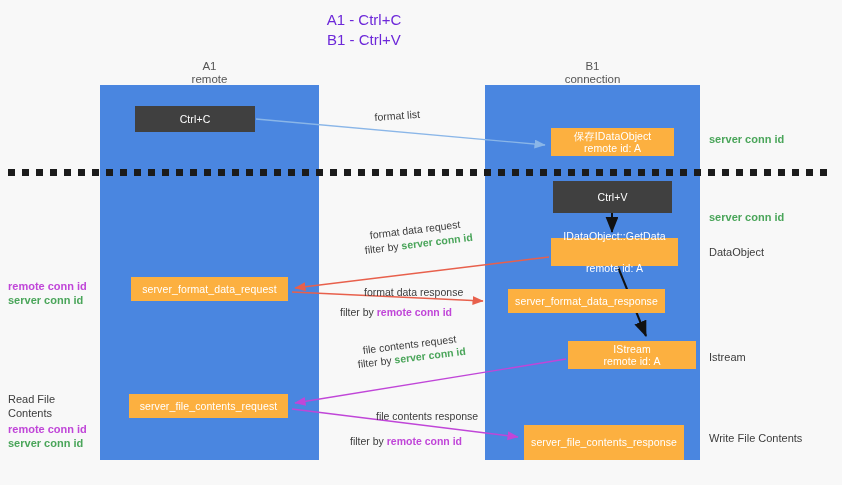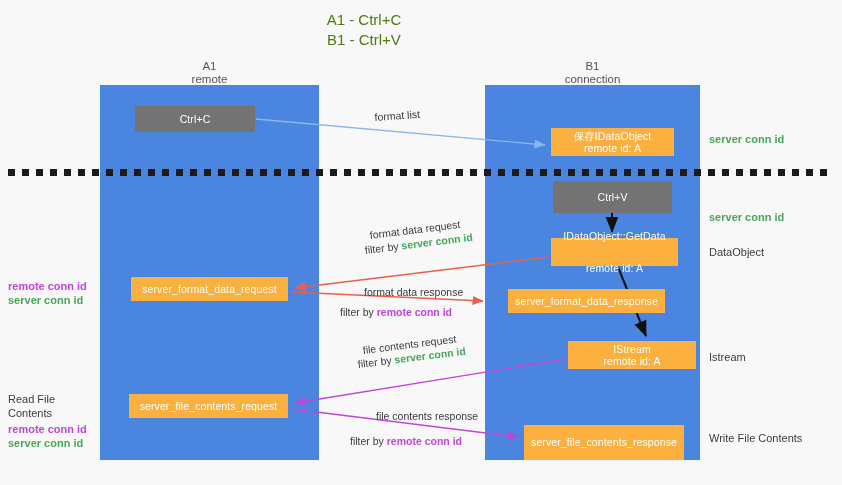--- a/index.html
+++ b/index.html
@@ -9,21 +9,21 @@
     font-family:"Liberation Sans","DejaVu Sans",sans-serif;
     color:#3c3c3c;
     overflow:hidden;
     position:relative;
   }
   #stage{position:absolute;left:0;top:0;width:842px;height:485px;}
 
   
   .title{
     position:absolute;left:0;top:10px;width:728px;
-    text-align:center;font-size:15px;line-height:20px;color:#4d7c0f;
+    text-align:center;font-size:15px;line-height:20px;color:#6d28d9;
   }
 
   
   .col-head{
     position:absolute;text-align:center;font-size:11.5px;line-height:13px;color:#555;
   }
   .col-head .ln2{display:block;}
 
   
   .lane{position:absolute;background:#4a86e0;}
@@ -38,21 +38,21 @@
   }
 
   
   .box{
     position:absolute;box-sizing:border-box;
     display:flex;flex-direction:column;align-items:center;justify-content:center;
     color:#ffffff;font-size:10.5px;line-height:12.5px;text-align:center;
     letter-spacing:.1px;
   }
   .box.orange{background:#fcb040;}
-  .box.green{background:#737373;}
+  .box.green{background:#404040;}
   .box .l2{display:block;}
 
   #box-ctrlc{left:135px;top:106px;width:120px;height:26px;}
   #box-idataobject{left:551px;top:128px;width:123px;height:28px;}
   #box-ctrlv{left:553px;top:181px;width:119px;height:32px;}
   #box-getdata{left:551px;top:238px;width:127px;height:28px;gap:19px;}
   #box-fmt-req{left:131px;top:277px;width:157px;height:24px;}
   #box-fmt-res{left:489px;top:289px;width:157px;height:24px;margin-left:19px;}
   #box-istream{left:568px;top:341px;width:128px;height:28px;}
   #box-file-req{left:129px;top:394px;width:159px;height:24px;}

